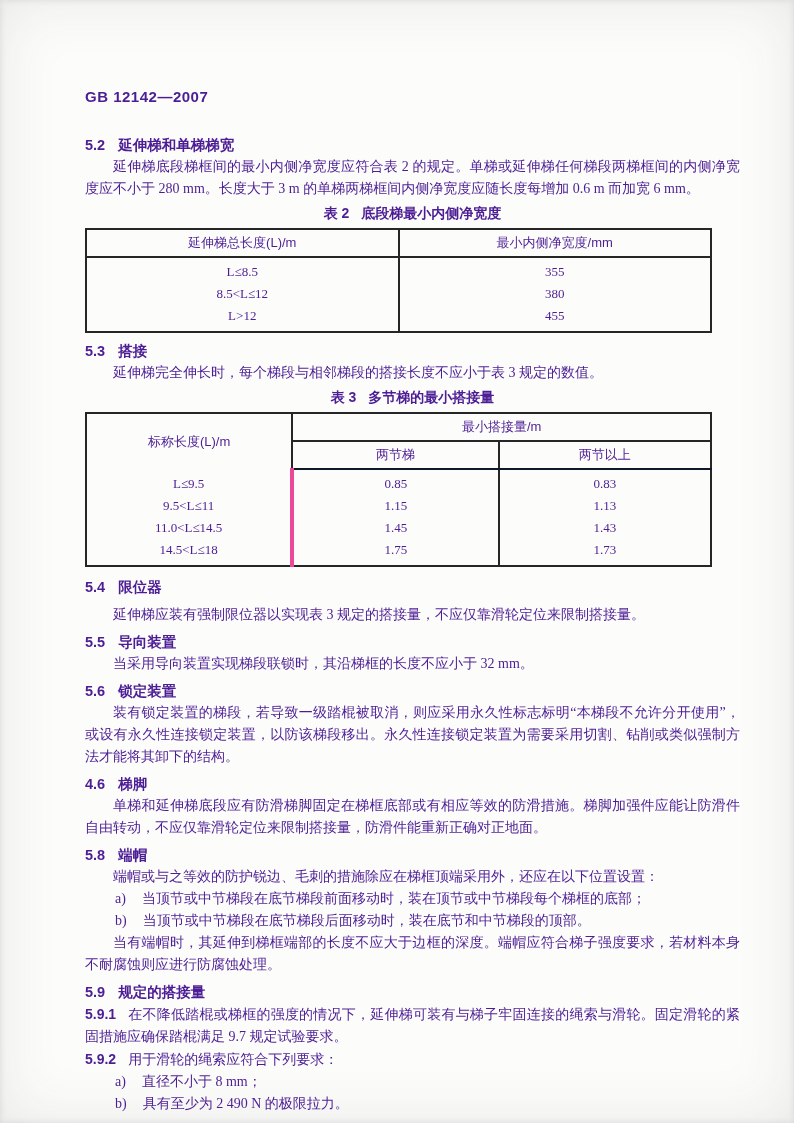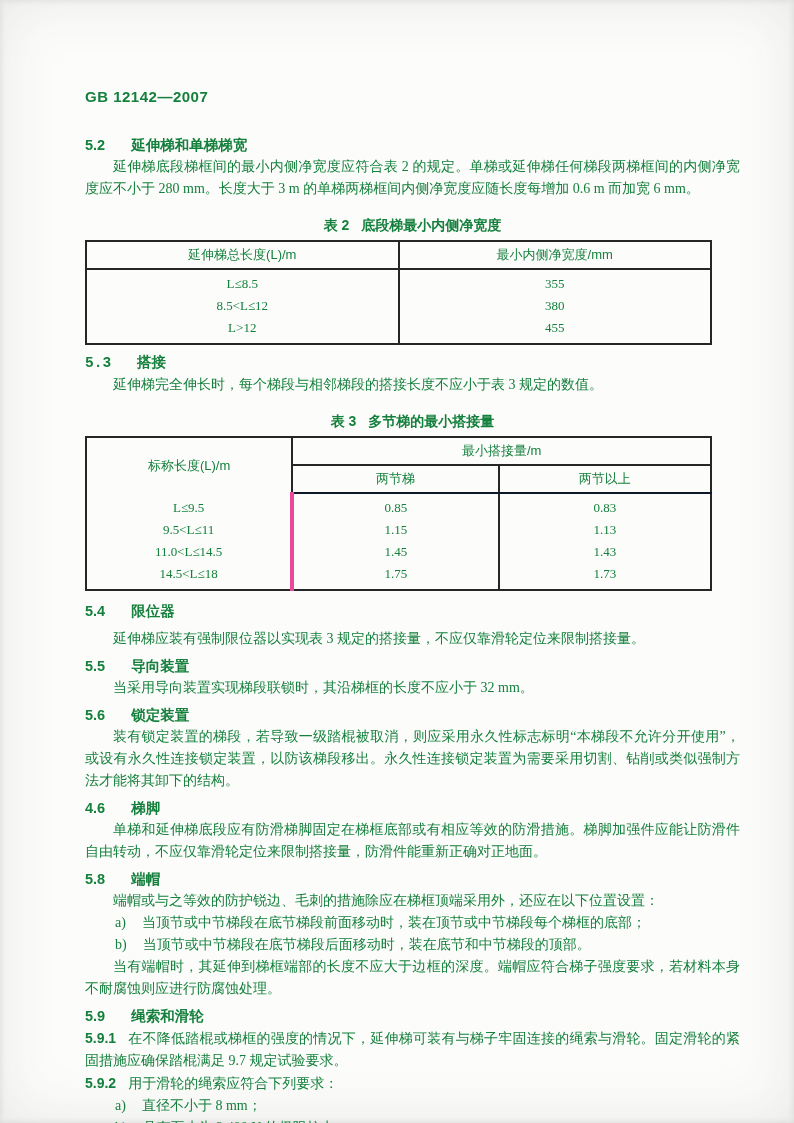--- a/index.html
+++ b/index.html
@@ -4,51 +4,51 @@
 <style>
   html,body{margin:0;padding:0;background:#e9e9e7;}
   .page{
     position:relative;
     width:794px;height:1123px;
     margin:0 auto;
     background:#fcfcfa;
     box-shadow:inset 0 0 60px rgba(60,60,55,0.10), inset 0 0 6px rgba(60,60,55,0.12);
     box-sizing:border-box;
     padding:86px 54px 0 85px;
-    color:#15803d;
+    color:#4c1d95;
     font-family:"Liberation Serif","DejaVu Serif",serif;
     font-size:14px;
     line-height:22px;
     overflow:hidden;
   }
   .doc-header{
     font-family:"Liberation Sans","DejaVu Sans",sans-serif;
     font-weight:bold;font-size:15px;letter-spacing:0.5px;
   }
   .heading{
     font-family:"Liberation Sans","DejaVu Sans",sans-serif;
     font-weight:bold;font-size:14.5px;
     margin-top:5px;
   }
-  .heading .hnum{margin-right:26px;}
+  .heading .hnum{margin-right:13px;}
   .h-first{margin-top:26px;}
-  .h-gap{margin-top:7px;font-family:Liberation Mono, monospace;}
+  .h-gap{margin-top:7px;}
   p.body{margin:0;text-indent:2em;text-align:justify;}
   p.noindent{margin:0;text-align:justify;}
   p.noindent .pnum{
     font-family:"Liberation Sans","DejaVu Sans",sans-serif;
     font-weight:bold;margin-right:12px;
   }
   .list-item{margin:0;padding-left:30px;}
   .list-item .marker{margin-right:16px;}
   .tcaption{
     text-align:center;
     font-family:"Liberation Sans","DejaVu Sans",sans-serif;
     font-weight:bold;font-size:14px;
-    margin-top:14px;
+    margin-top:2px;
   }
   .tcaption .capnum{margin-right:12px;}
   table.std{
     border-collapse:collapse;
     width:627px;
     margin-top:4px;
     font-size:13px;
     line-height:20px;
     table-layout:fixed;
   }
@@ -193,21 +193,21 @@
   <p class="body">端帽或与之等效的防护锐边、毛刺的措施除应在梯框顶端采用外，还应在以下位置设置：</p>
   <p class="noindent list-item">
     <span class="marker">a)</span><span>当顶节或中节梯段在底节梯段前面移动时，装在顶节或中节梯段每个梯框的底部；</span>
   </p>
   <p class="noindent list-item">
     <span class="marker">b)</span><span>当顶节或中节梯段在底节梯段后面移动时，装在底节和中节梯段的顶部。</span>
   </p>
   <p class="body">当有端帽时，其延伸到梯框端部的长度不应大于边框的深度。端帽应符合梯子强度要求，若材料本身不耐腐蚀则应进行防腐蚀处理。</p>
 
   <div class="heading">
-    <span class="hnum">5.9</span><span>绳索和滑轮</span>
+    <span class="hnum">5.9</span><span>规定的搭接量</span>
   </div>
   <p class="noindent">
     <span class="pnum">5.9.1</span><span>在不降低踏棍或梯框的强度的情况下，延伸梯可装有与梯子牢固连接的绳索与滑轮。固定滑轮的紧固措施应确保踏棍满足 9.7 规定试验要求。</span>
   </p>
   <p class="noindent">
     <span class="pnum">5.9.2</span><span>用于滑轮的绳索应符合下列要求：</span>
   </p>
   <p class="noindent list-item">
     <span class="marker">a)</span><span>直径不小于 8 mm；</span>
   </p>

